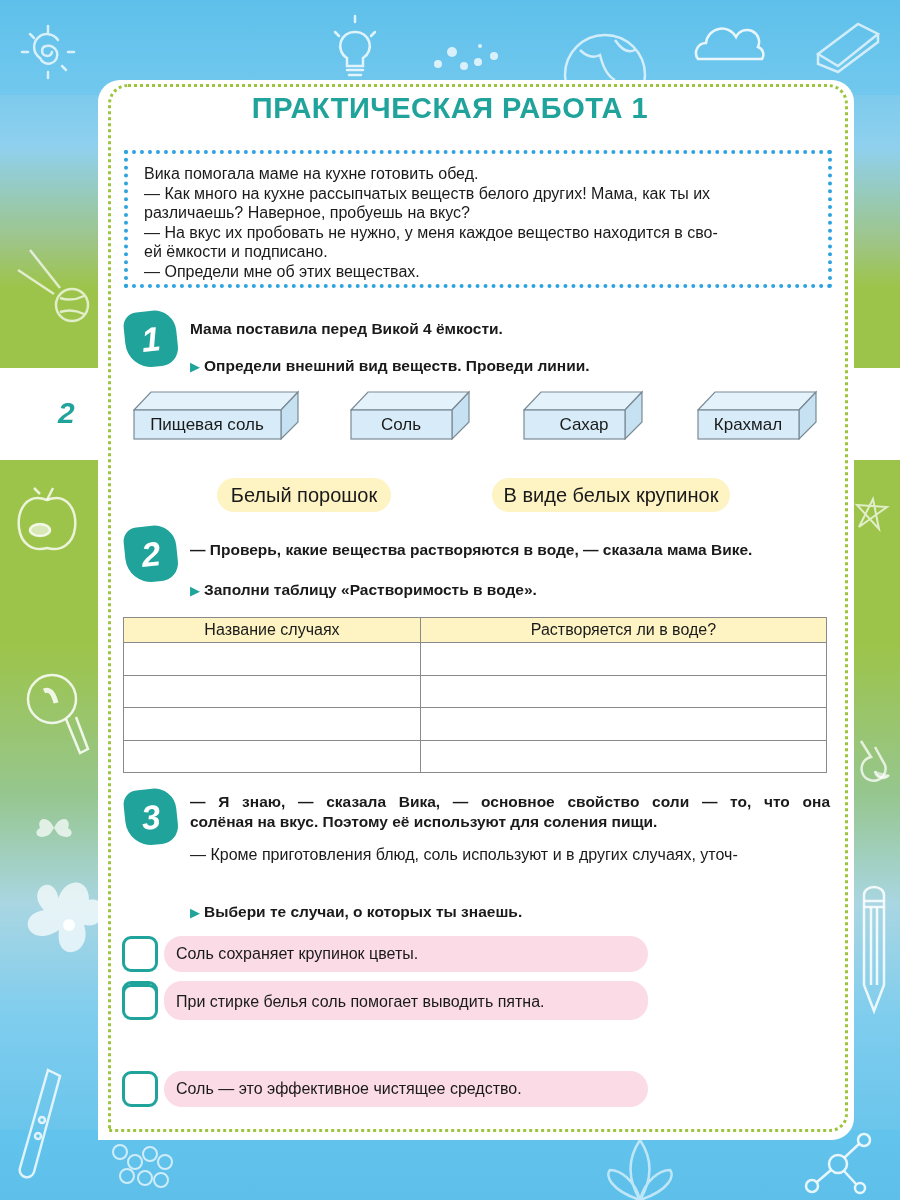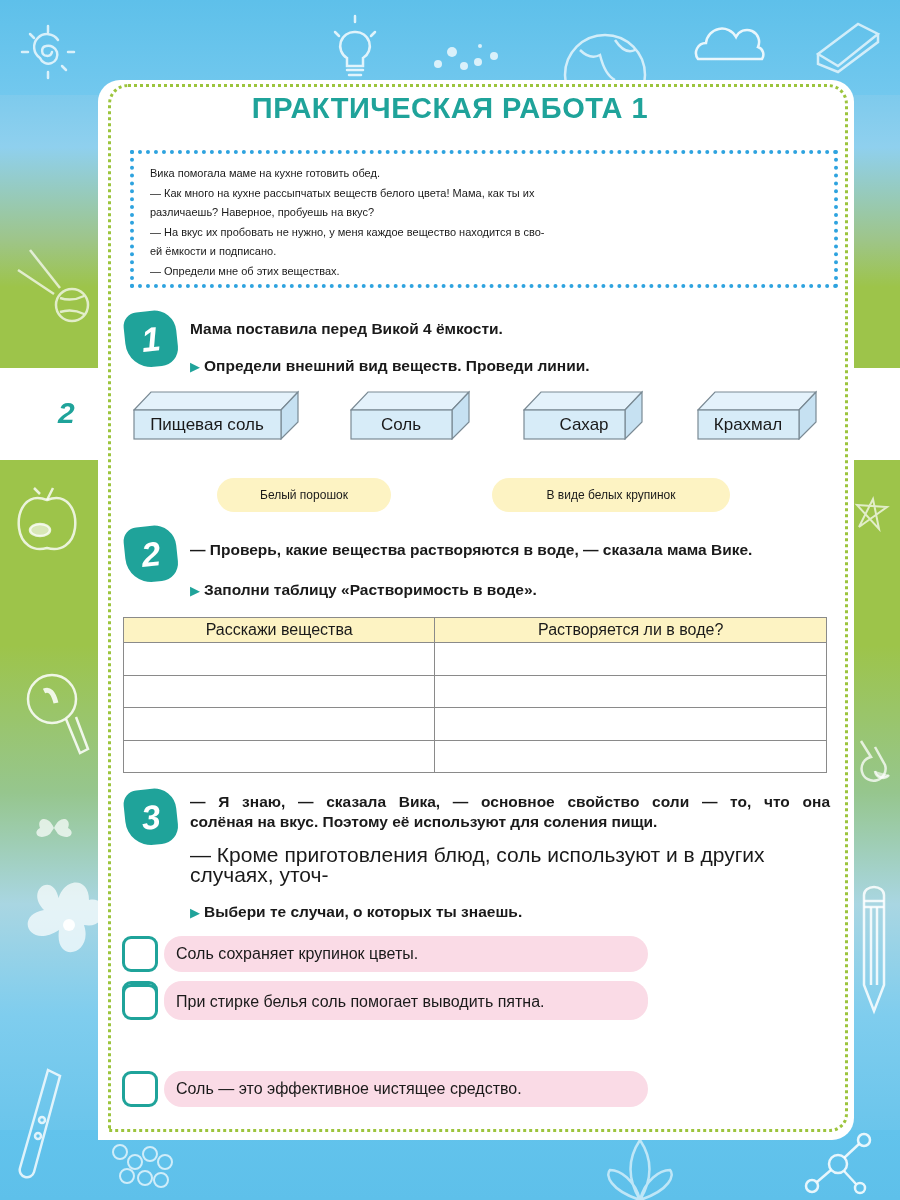--- a/index.html
+++ b/index.html
@@ -44,23 +44,23 @@
   .card-inner {
     position: absolute; left: 10px; top: 4px; right: 6px; bottom: 8px;
     border: 3px dotted #9cc43c; border-radius: 20px 20px 18px 0;
   }
   .title {
     position: absolute; left: 0; right: 0; top: 92px;
     text-align: center; font-size: 29px; font-weight: bold;
     color: #1fa39a; letter-spacing: 0.5px;
   }
   .intro {
-    position: absolute; left: 130px; top: 150px; width: 708px; height: 138px;
+    position: absolute; left: 124px; top: 150px; width: 708px; height: 138px;
     border: 4px dotted #2ea3df; padding: 10px 16px 0 16px;
-    font-size: 11px; line-height: 19.5px;
+    font-size: 16px; line-height: 19.5px;
   }
   .badge {
     position: absolute; width: 52px; height: 56px;
     background: #1fa39a; border-radius: 14px 22px 18px 26px;
     transform: rotate(-6deg);
     color: #fff; font-size: 34px; font-weight: bold; font-style: italic;
     display: flex; align-items: center; justify-content: center;
   }
   .task-text { position: absolute; font-size: 15.5px; font-weight: bold; }
   .arrow { color: #1fa39a; font-size: 13px; margin-right: 4px; }
@@ -69,32 +69,32 @@
   }
   .box3d svg { position: absolute; left: 0; top: 0; }
   .box3d .lbl {
     position: absolute; left: 0; bottom: 0; height: 30px;
     display: flex; align-items: center; justify-content: center;
     font-size: 17px;
   }
   .pill {
     position: absolute; height: 34px; background: #fdf3c3; border-radius: 17px;
     display: flex; align-items: center; justify-content: center;
-    font-size: 12px;
+    font-size: 20px;
   }
   table.sol {
     position: absolute; left: 123px; top: 617px; width: 704px;
     border-collapse: collapse;
   }
   table.sol th {
     background: #fdf3c3; font-weight: normal; font-size: 16px;
     height: 25px; border: 1.5px solid #8a8a8a;
   }
   table.sol td { height: 32.5px; border: 1.5px solid #8a8a8a; }
-  .plain-text { position: absolute; font-size: 21px; line-height: 20px; }
+  .plain-text { position: absolute; font-size: 16px; line-height: 20px; }
   .opt {
     position: absolute; left: 122px; height: 38px;
   }
   .chk {
     position: absolute; left: 0; top: 1px; width: 36px; height: 36px;
     border: 3.5px solid #1fa39a; border-radius: 9px; background: #fff;
   }
   .opt-label {
     position: absolute; left: 42px; top: 1px; height: 36px;
     background: #fadbe6; border-radius: 18px;
@@ -220,21 +220,21 @@
 <div class="page-num">2</div>
 
 <div class="card">
   <div class="card-inner"></div>
 </div>
 
 <div class="title">ПРАКТИЧЕСКАЯ РАБОТА 1</div>
 
 <div class="intro">
   <div>Вика помогала маме на кухне готовить обед.</div>
-  <div>— Как много на кухне рассыпчатых веществ белого цвета! Мама, как ты их</div>
+  <div>— Как много на кухне рассыпчатых веществ белого других! Мама, как ты их</div>
   <div>различаешь? Наверное, пробуешь на вкус?</div>
   <div>— На вкус их пробовать не нужно, у меня каждое вещество находится в сво-</div>
   <div>ей ёмкости и подписано.</div>
   <div>— Определи мне об этих веществах.</div>
 </div>
 
 <div class="badge" style="left:125px;top:311px">1</div>
 <div class="task-text" style="left:190px;top:320px">Мама поставила перед Викой 4 ёмкости.</div>
 <div class="task-text" style="left:190px;top:357px">
   <span class="arrow">▶</span><span>Определи внешний вид веществ. Проведи линии.</span>
@@ -278,21 +278,21 @@
 
 <div class="badge" style="left:125px;top:526px">2</div>
 <div class="task-text" style="left:190px;top:541px">— Проверь, какие вещества растворяются в воде, — сказала мама Вике.</div>
 <div class="task-text" style="left:190px;top:581px">
   <span class="arrow">▶</span><span>Заполни таблицу «Растворимость в воде».</span>
 </div>
 
 <table class="sol">
   <thead>
     <tr>
-      <th>Расскажи вещества</th>
+      <th>Название случаях</th>
       <th>Растворяется ли в воде?</th>
     </tr>
   </thead>
   <tbody>
     <tr>
       <td></td>
       <td></td>
     </tr>
     <tr>
       <td></td>

